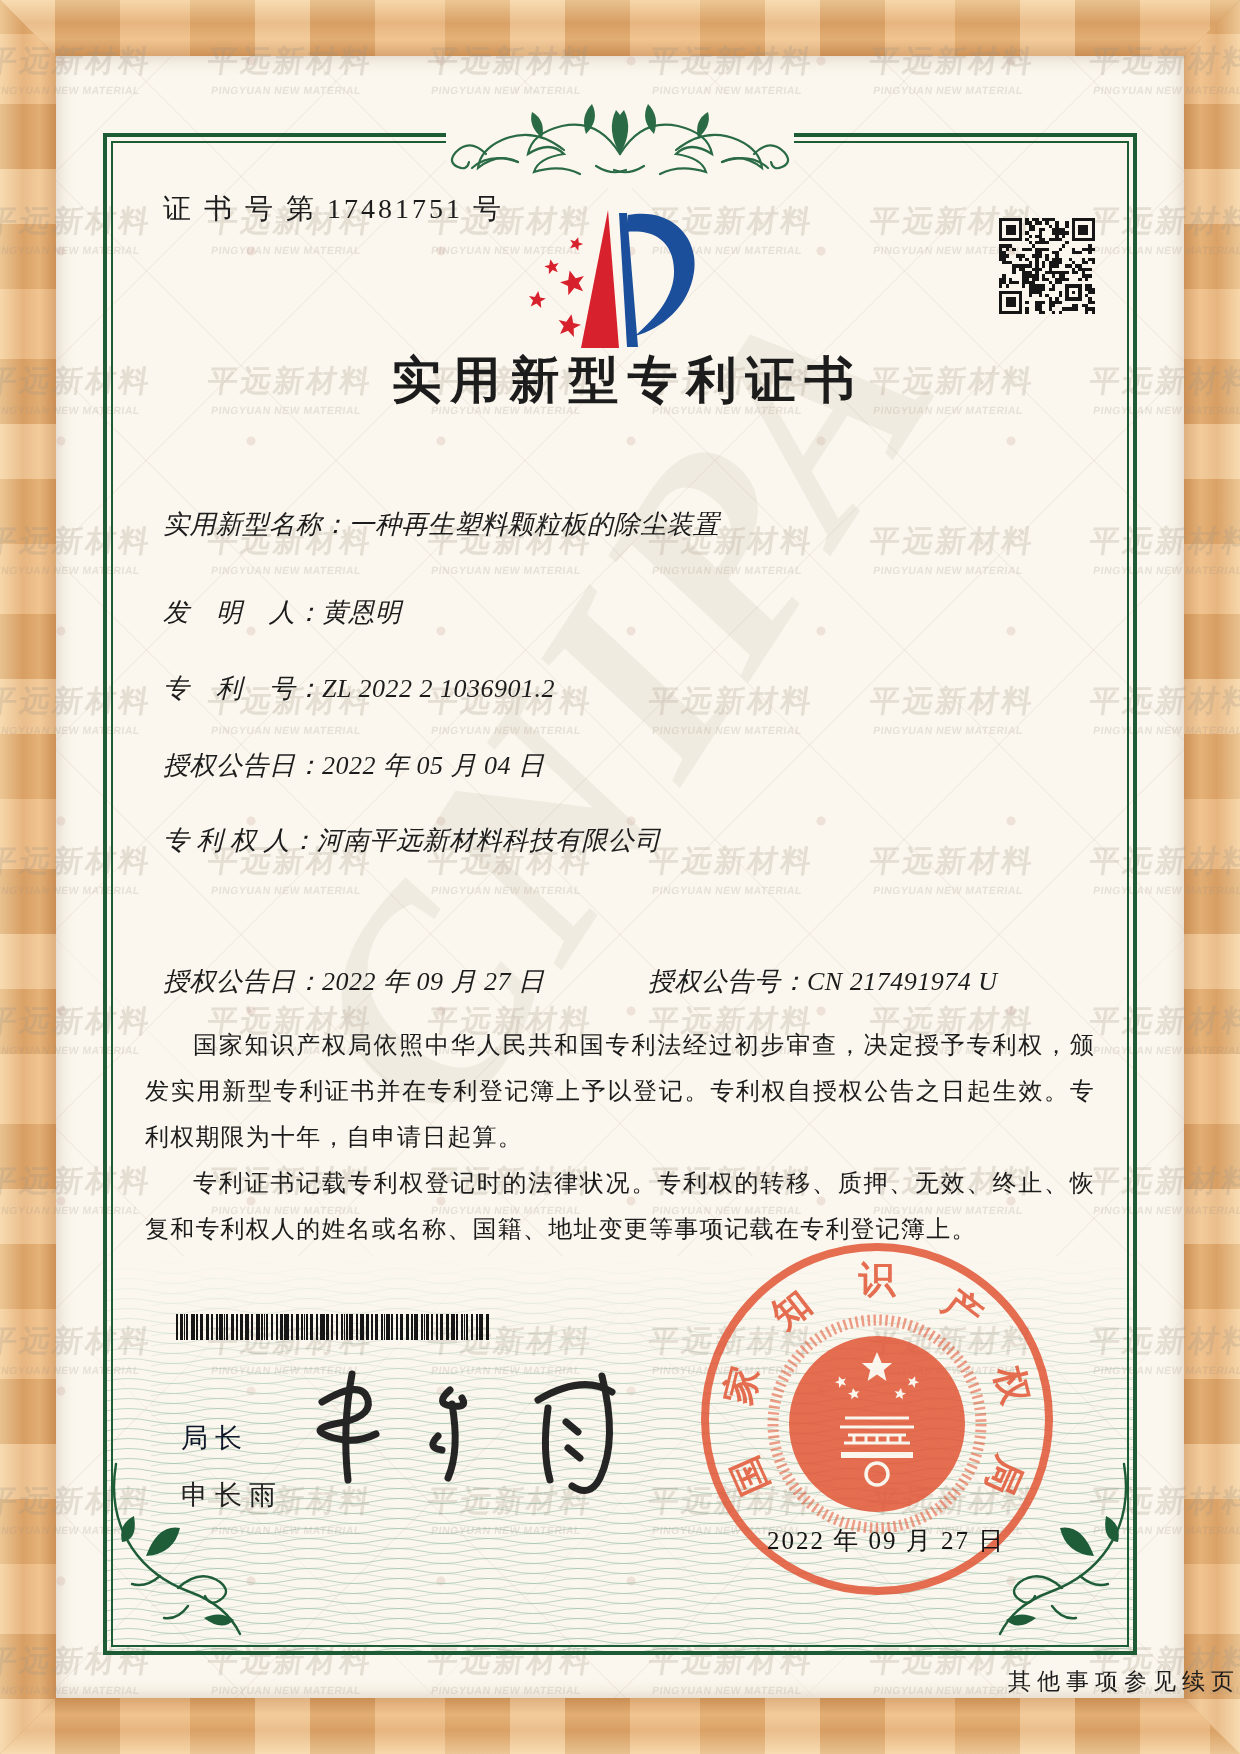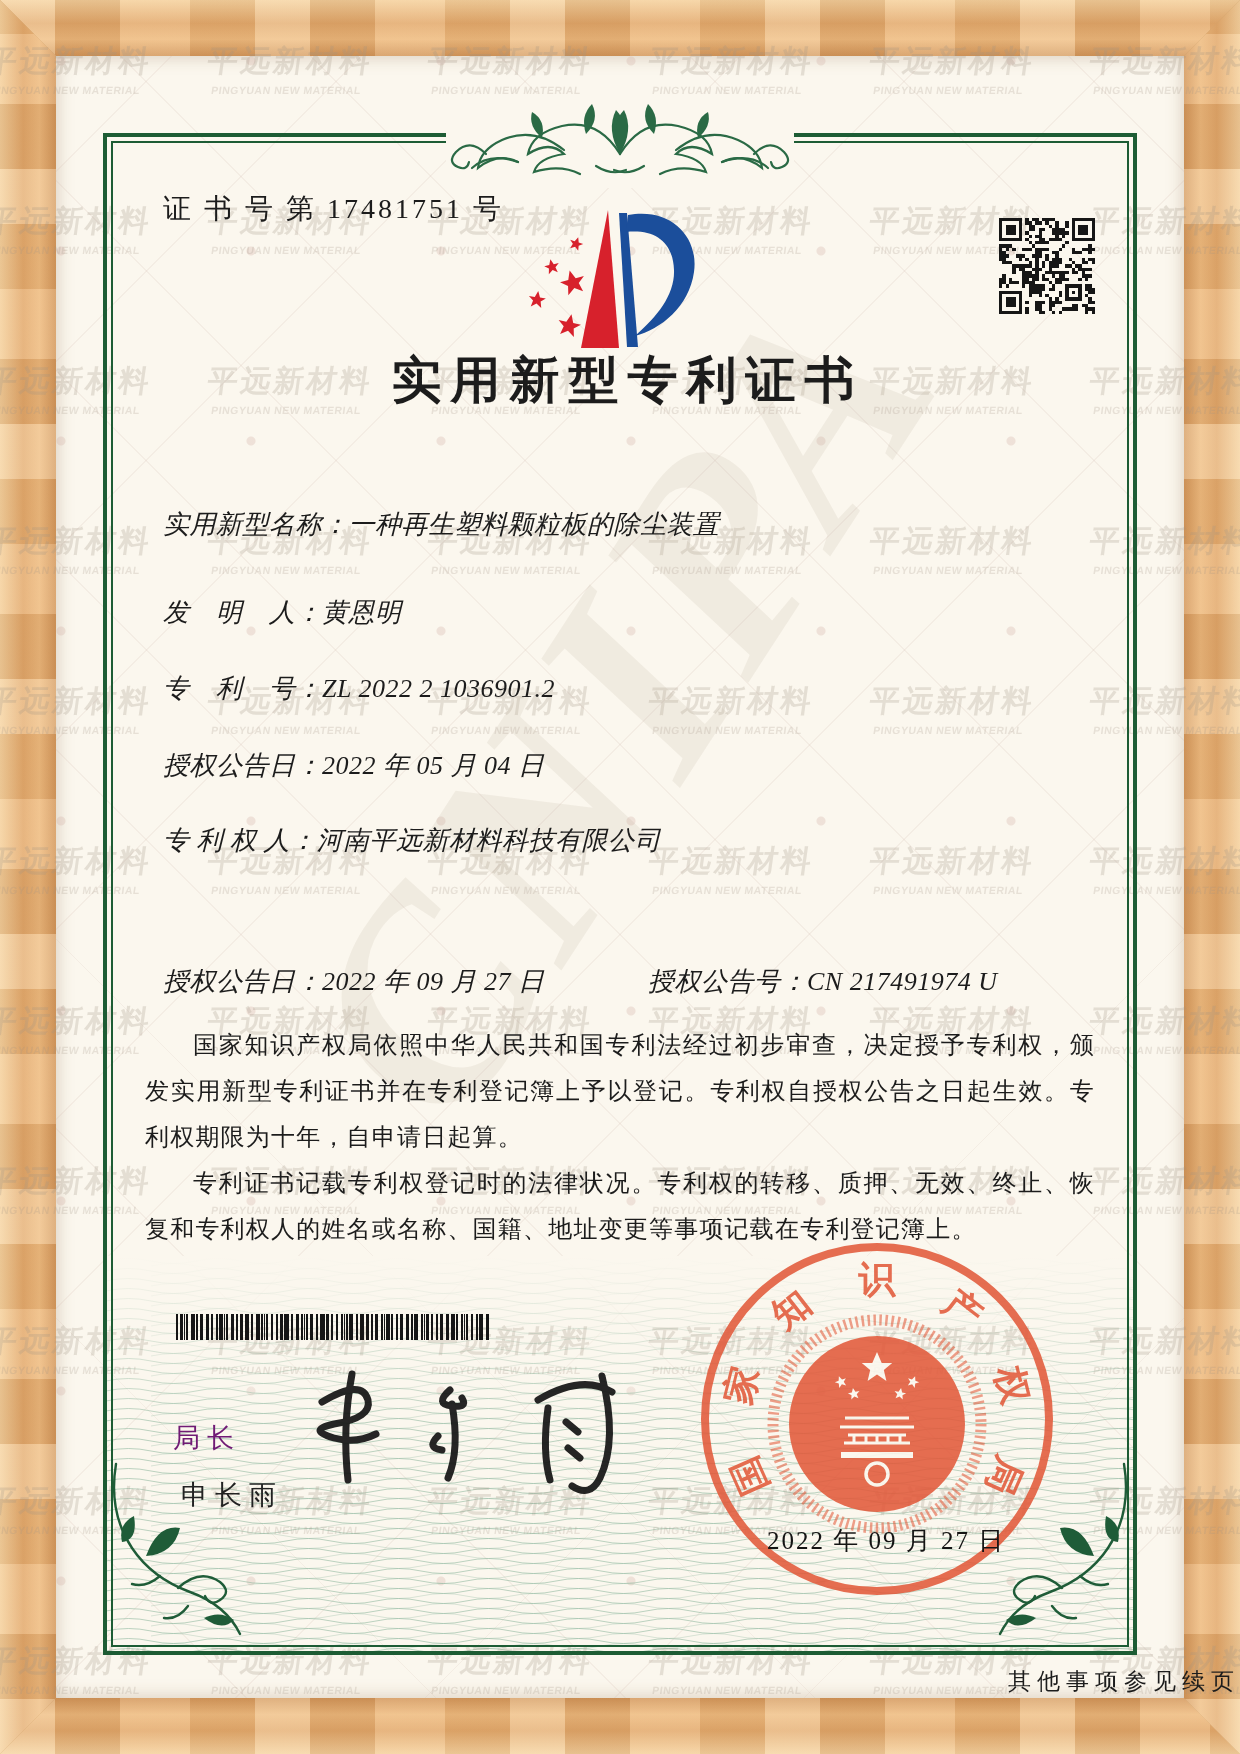--- a/index.html
+++ b/index.html
@@ -79,22 +79,22 @@
   
   .paras{position:absolute;left:145px;top:1022px;width:950px;z-index:6;}
   .paras p{margin:0;font-size:24px;line-height:46px;letter-spacing:1.2px;text-indent:2em;text-align:justify;}
 
   
   .barcode{position:absolute;left:176px;top:1314px;width:314px;height:26px;z-index:6;
     background-image:
       repeating-linear-gradient(90deg,#151515 0 2px,rgba(0,0,0,0) 2px 5px),
       repeating-linear-gradient(90deg,#151515 0 1px,rgba(0,0,0,0) 1px 8px),
       repeating-linear-gradient(90deg,rgba(0,0,0,0) 0 4px,#151515 4px 6px,rgba(0,0,0,0) 6px 13px);}
-  .director-title{position:absolute;left:173px;top:1420px;z-index:6;
-    font-family:"Liberation Sans","DejaVu Sans",sans-serif;font-size:27px;letter-spacing:7px;color:#701a75;}
+  .director-title{position:absolute;left:181px;top:1420px;z-index:6;
+    font-family:"Liberation Sans","DejaVu Sans",sans-serif;font-size:27px;letter-spacing:7px;color:#0f172a;}
   .director-name{position:absolute;left:181px;top:1477px;z-index:6;
     font-family:"Liberation Sans","DejaVu Sans",sans-serif;font-size:27px;letter-spacing:7px;color:#222;}
   .signature{position:absolute;left:300px;top:1358px;width:360px;height:140px;z-index:7;}
   .seal{position:absolute;left:694px;top:1236px;width:366px;height:366px;z-index:6;opacity:.88;}
   .seal-date{position:absolute;left:736px;top:1524px;width:300px;text-align:center;z-index:7;
     font-size:25px;letter-spacing:2px;color:#141414;}
   .page-num{position:absolute;left:0;right:0;top:1601px;text-align:center;z-index:6;font-size:21px;letter-spacing:2px;}
   .cont-note{position:absolute;left:0;right:0;top:1666px;text-align:right;z-index:6;font-size:23px;letter-spacing:6px;}
 </style>
 </head>

